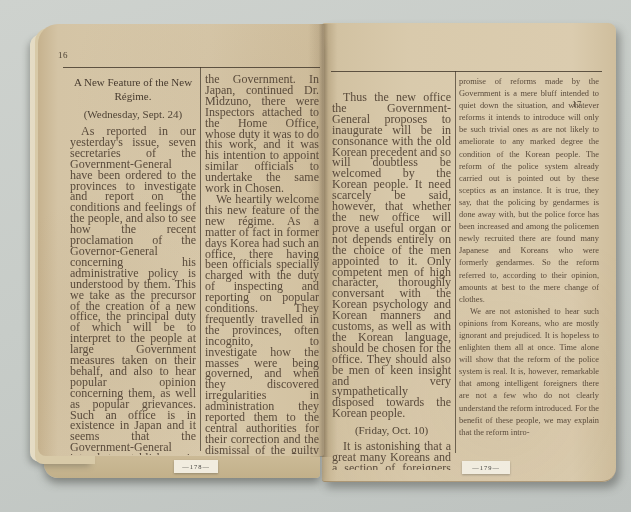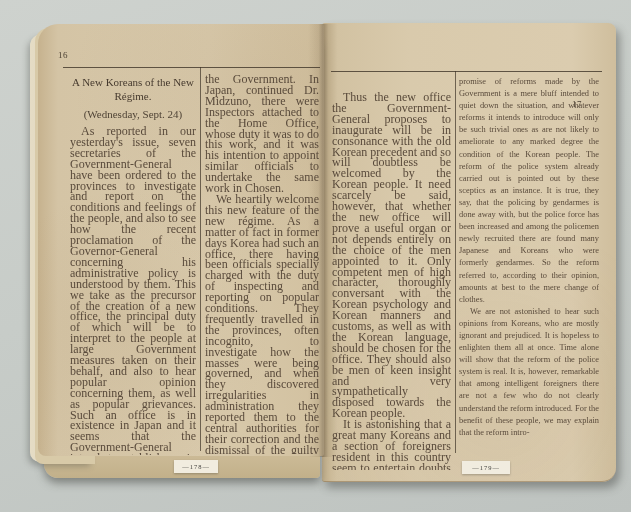--- a/index.html
+++ b/index.html
@@ -105,36 +105,37 @@
   <div class="stack-left"></div>
   <div class="stack-left2"></div>
   <div class="page-left"></div>
   <div class="gutter"></div>
 
   <div class="pageno" id="lp-no">16</div>
   <div class="hrule" id="lp-hrule"></div>
   <div class="vrule" id="lp-vrule"></div>
 
   <div class="col" id="lp-c1">
-    <div class="heading">A New Koreans of the New Régime.</div>
+    <div class="heading">A New Feature of the New Régime.</div>
     <div class="dateline">(Wednesday, Sept. 24)</div>
     <p class="btext indent">As reported in our yesterday's issue, seven secretaries of the Government-General have been ordered to the provinces to investigate and report on the conditions and feelings of the people, and also to see how the recent proclamation of the Governor-General concerning his administrative policy is understood by them. This we take as the precursor of the creation of a new office, the principal duty of which will be to interpret to the people at large Government measures taken on their behalf, and also to hear popular opinion concerning them, as well as popular grievances. Such an office is in existence in Japan and it seems that the Government-General intends to establish one in Chosen too. In an interview with a representative of ours, Dr. R. Midzuno, the Administrative Superintedent, said that, as in Japan, the authorities in Chosen found it wise to create an organ by which the Government policies could be thoroughly explained to the people, while the people could freely speak their minds to</p>
   </div>
 
   <div class="col" id="lp-c2">
     <p class="btext">the Government. In Japan, continued Dr. Midzuno, there were Inspectors attached to the Home Office, whose duty it was to do this work, and it was his intention to appoint similar officials to undertake the same work in Chosen.</p>
     <p class="btext indent">We heartily welcome this new feature of the new régime. As a matter of fact in former days Korea had such an office, there having been officials specially charged with the duty of inspecting and reporting on popular conditions. They frequently travelled in the provinces, often incognito, to investigate how the masses were being governed, and when they discovered irregularities in administration they reported them to the central authorities for their correction and the dismissal of the guilty officials. It can not be said that this system worked up to the ideal on which it was formed, for not infrequently the inspectors themselves were corrupt and failed to discharge their duty in a proper way. Nevertheless this office was a powerful preventive of maladministration in the provinces, and was the only medium through which the people could make their voices heard by the Government.</p>
   </div>
 
   <div class="pageno" id="rp-no">17</div>
   <div class="hrule" id="rp-hrule"></div>
   <div class="vrule" id="rp-vrule"></div>
 
   <div class="col" id="rp-c1">
     <p class="btext indent">Thus the new office the Government-General proposes to inaugurate will be in consonance with the old Korean precedent and so will doubtless be welcomed by the Korean people. It need scarcely be said, however, that whether the new office will prove a useful organ or not depends entirely on the choice of the men appointed to it. Only competent men of high character, thoroughly conversant with the Korean psychology and Korean manners and customs, as well as with the Korean language, should be chosen for the office. They should also be men of keen insight and very sympathetically disposed towards the Korean people.</p>
+    <div class="dateline">(Friday, Oct. 10)</div>
     <p class="btext indent">It is astonishing that a great many Koreans and a section of foreigners resident in this country seem to entertain doubts about the sincerity of the new Government-General as to carrying out reforms in its administrative policy. These people say that the</p>
   </div>
 
   <div class="col" id="rp-c2">
     <p class="btext">promise of reforms made by the Government is a mere bluff intended to quiet down the situation, and whatever reforms it intends to introduce will only be such trivial ones as are not likely to ameliorate to any marked degree the condition of the Korean people. The reform of the police system already carried out is pointed out by these sceptics as an instance. It is true, they say, that the policing by gendarmes is done away with, but the police force has been increased and among the policemen newly recruited there are found many Japanese and Koreans who were formerly gendarmes. So the reform referred to, according to their opinion, amounts at best to the mere change of clothes.</p>
     <p class="btext indent">We are not astonished to hear such opinions from Koreans, who are mostly ignorant and prejudiced. It is hopeless to enlighten them all at once. Time alone will show that the reform of the police system is real. It is, however, remarkable that among intelligent foreigners there are not a few who do not clearly understand the reform introduced. For the benefit of these people, we may explain that the reform intro-</p>
   </div>
 
   <div class="foot-label" id="lbl-left">—178—</div>
   <div class="foot-label" id="lbl-right">—179—</div>

